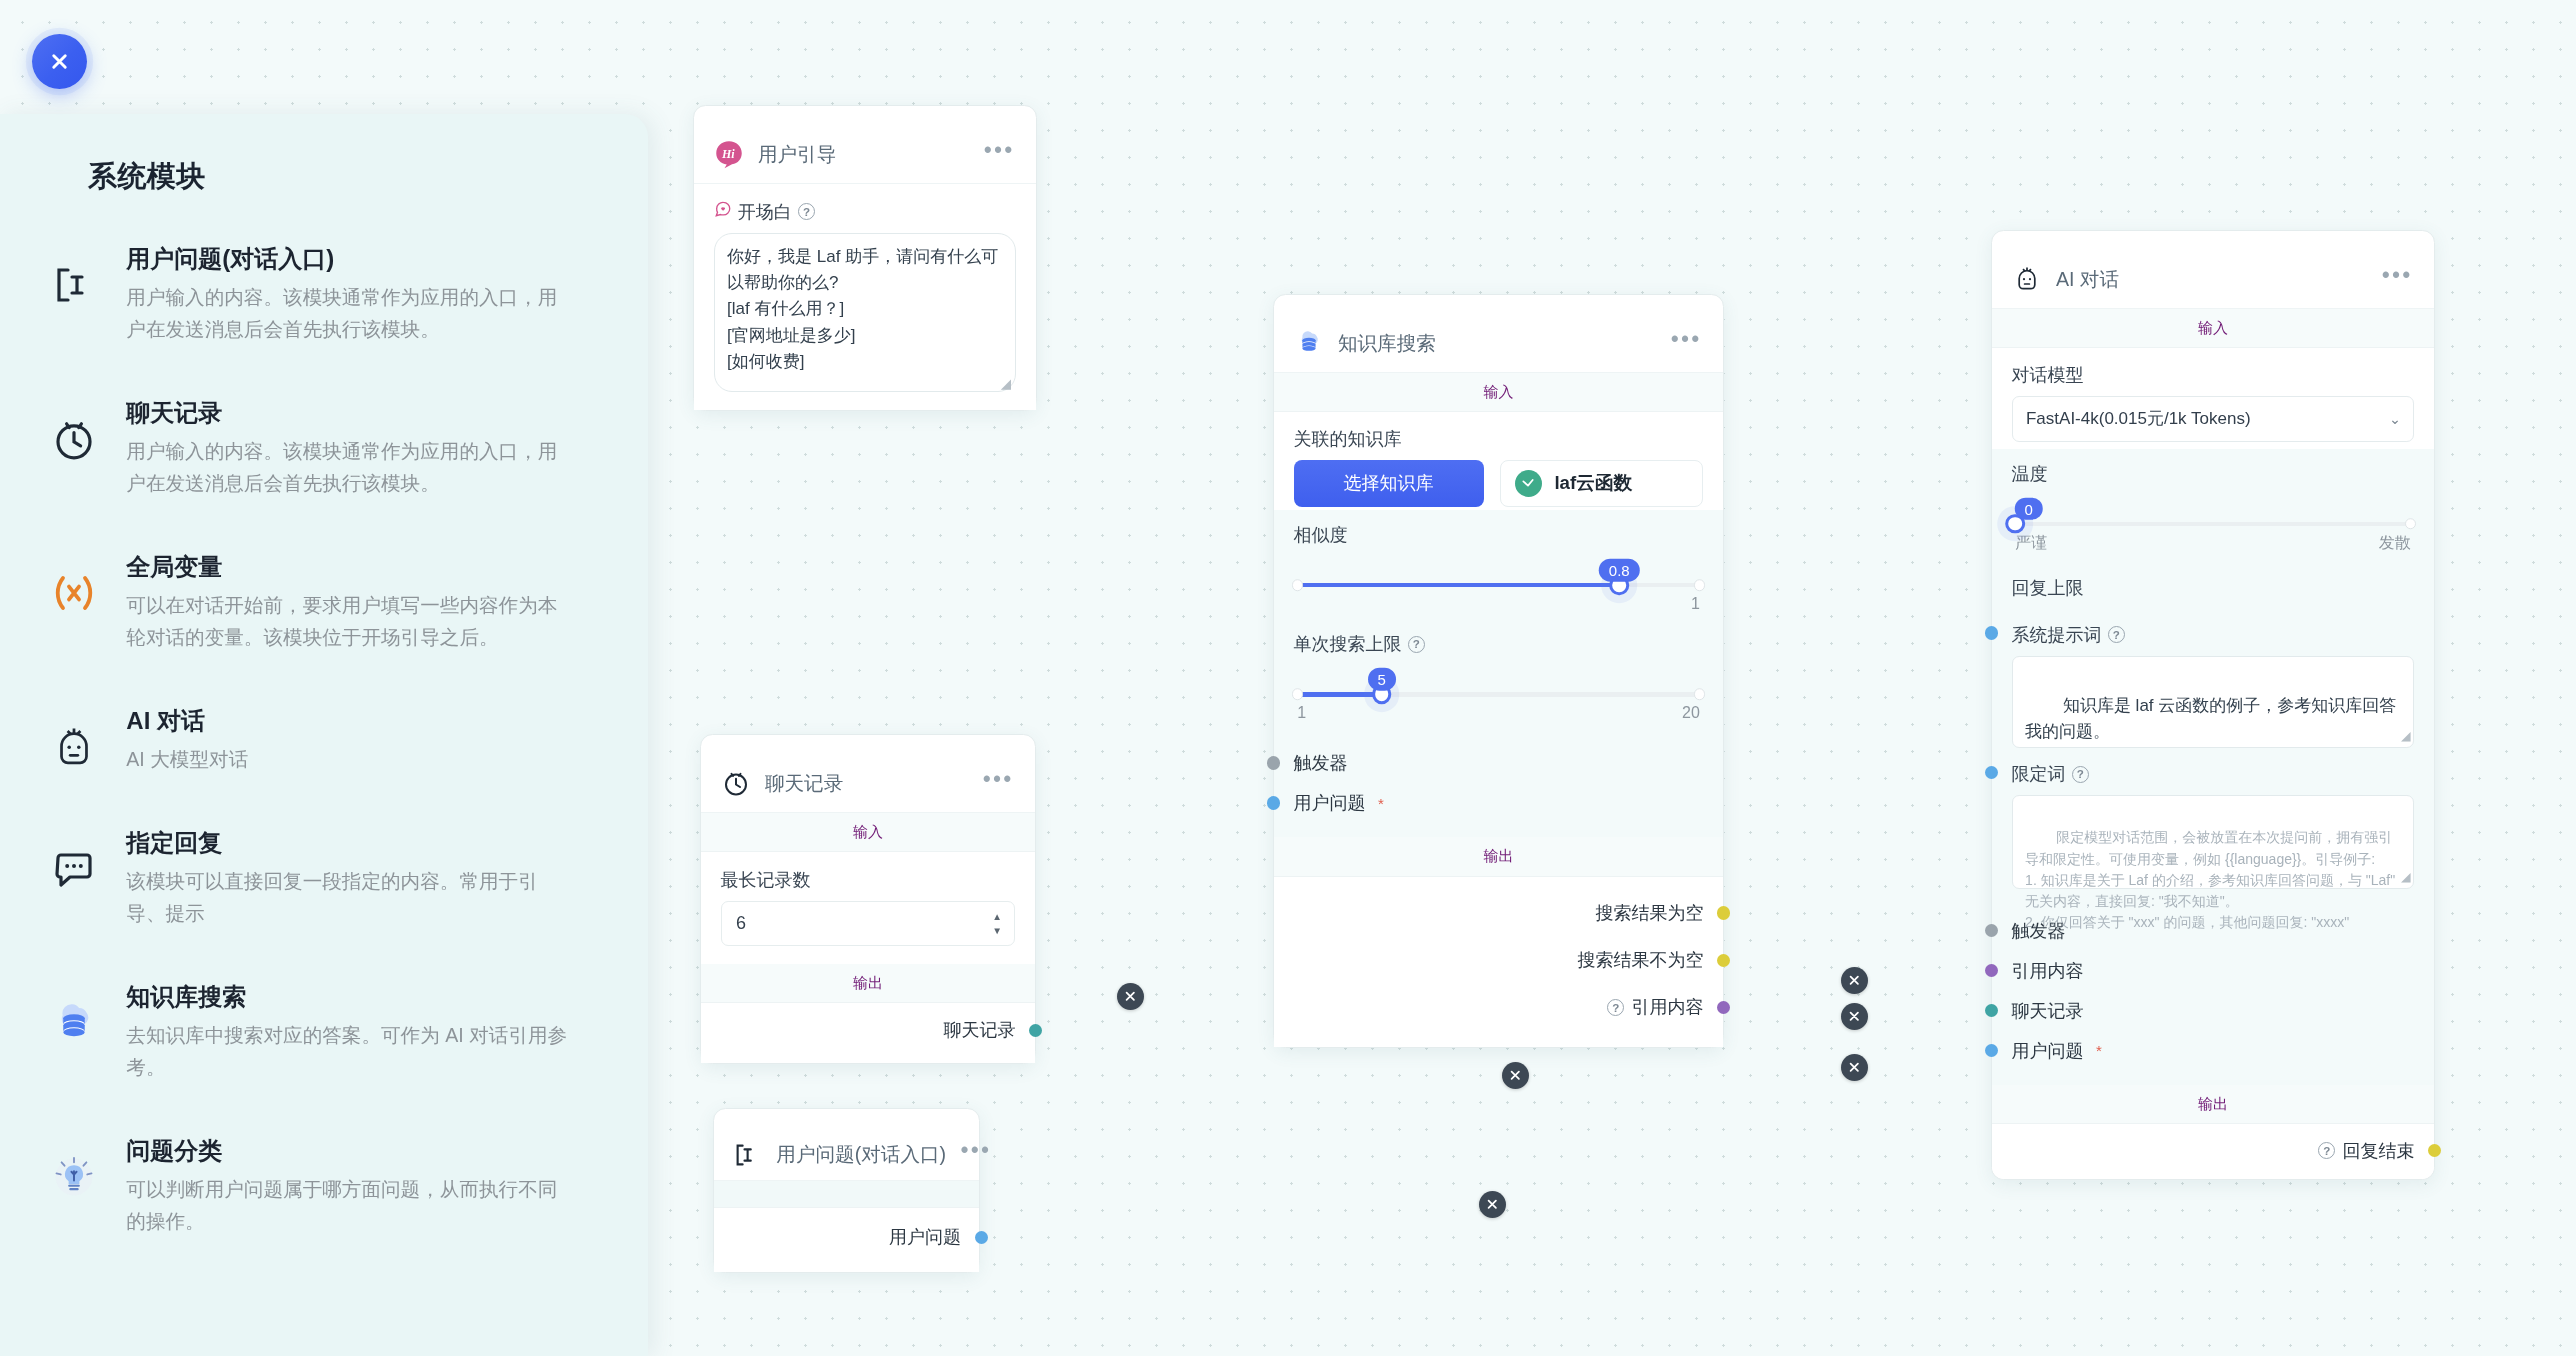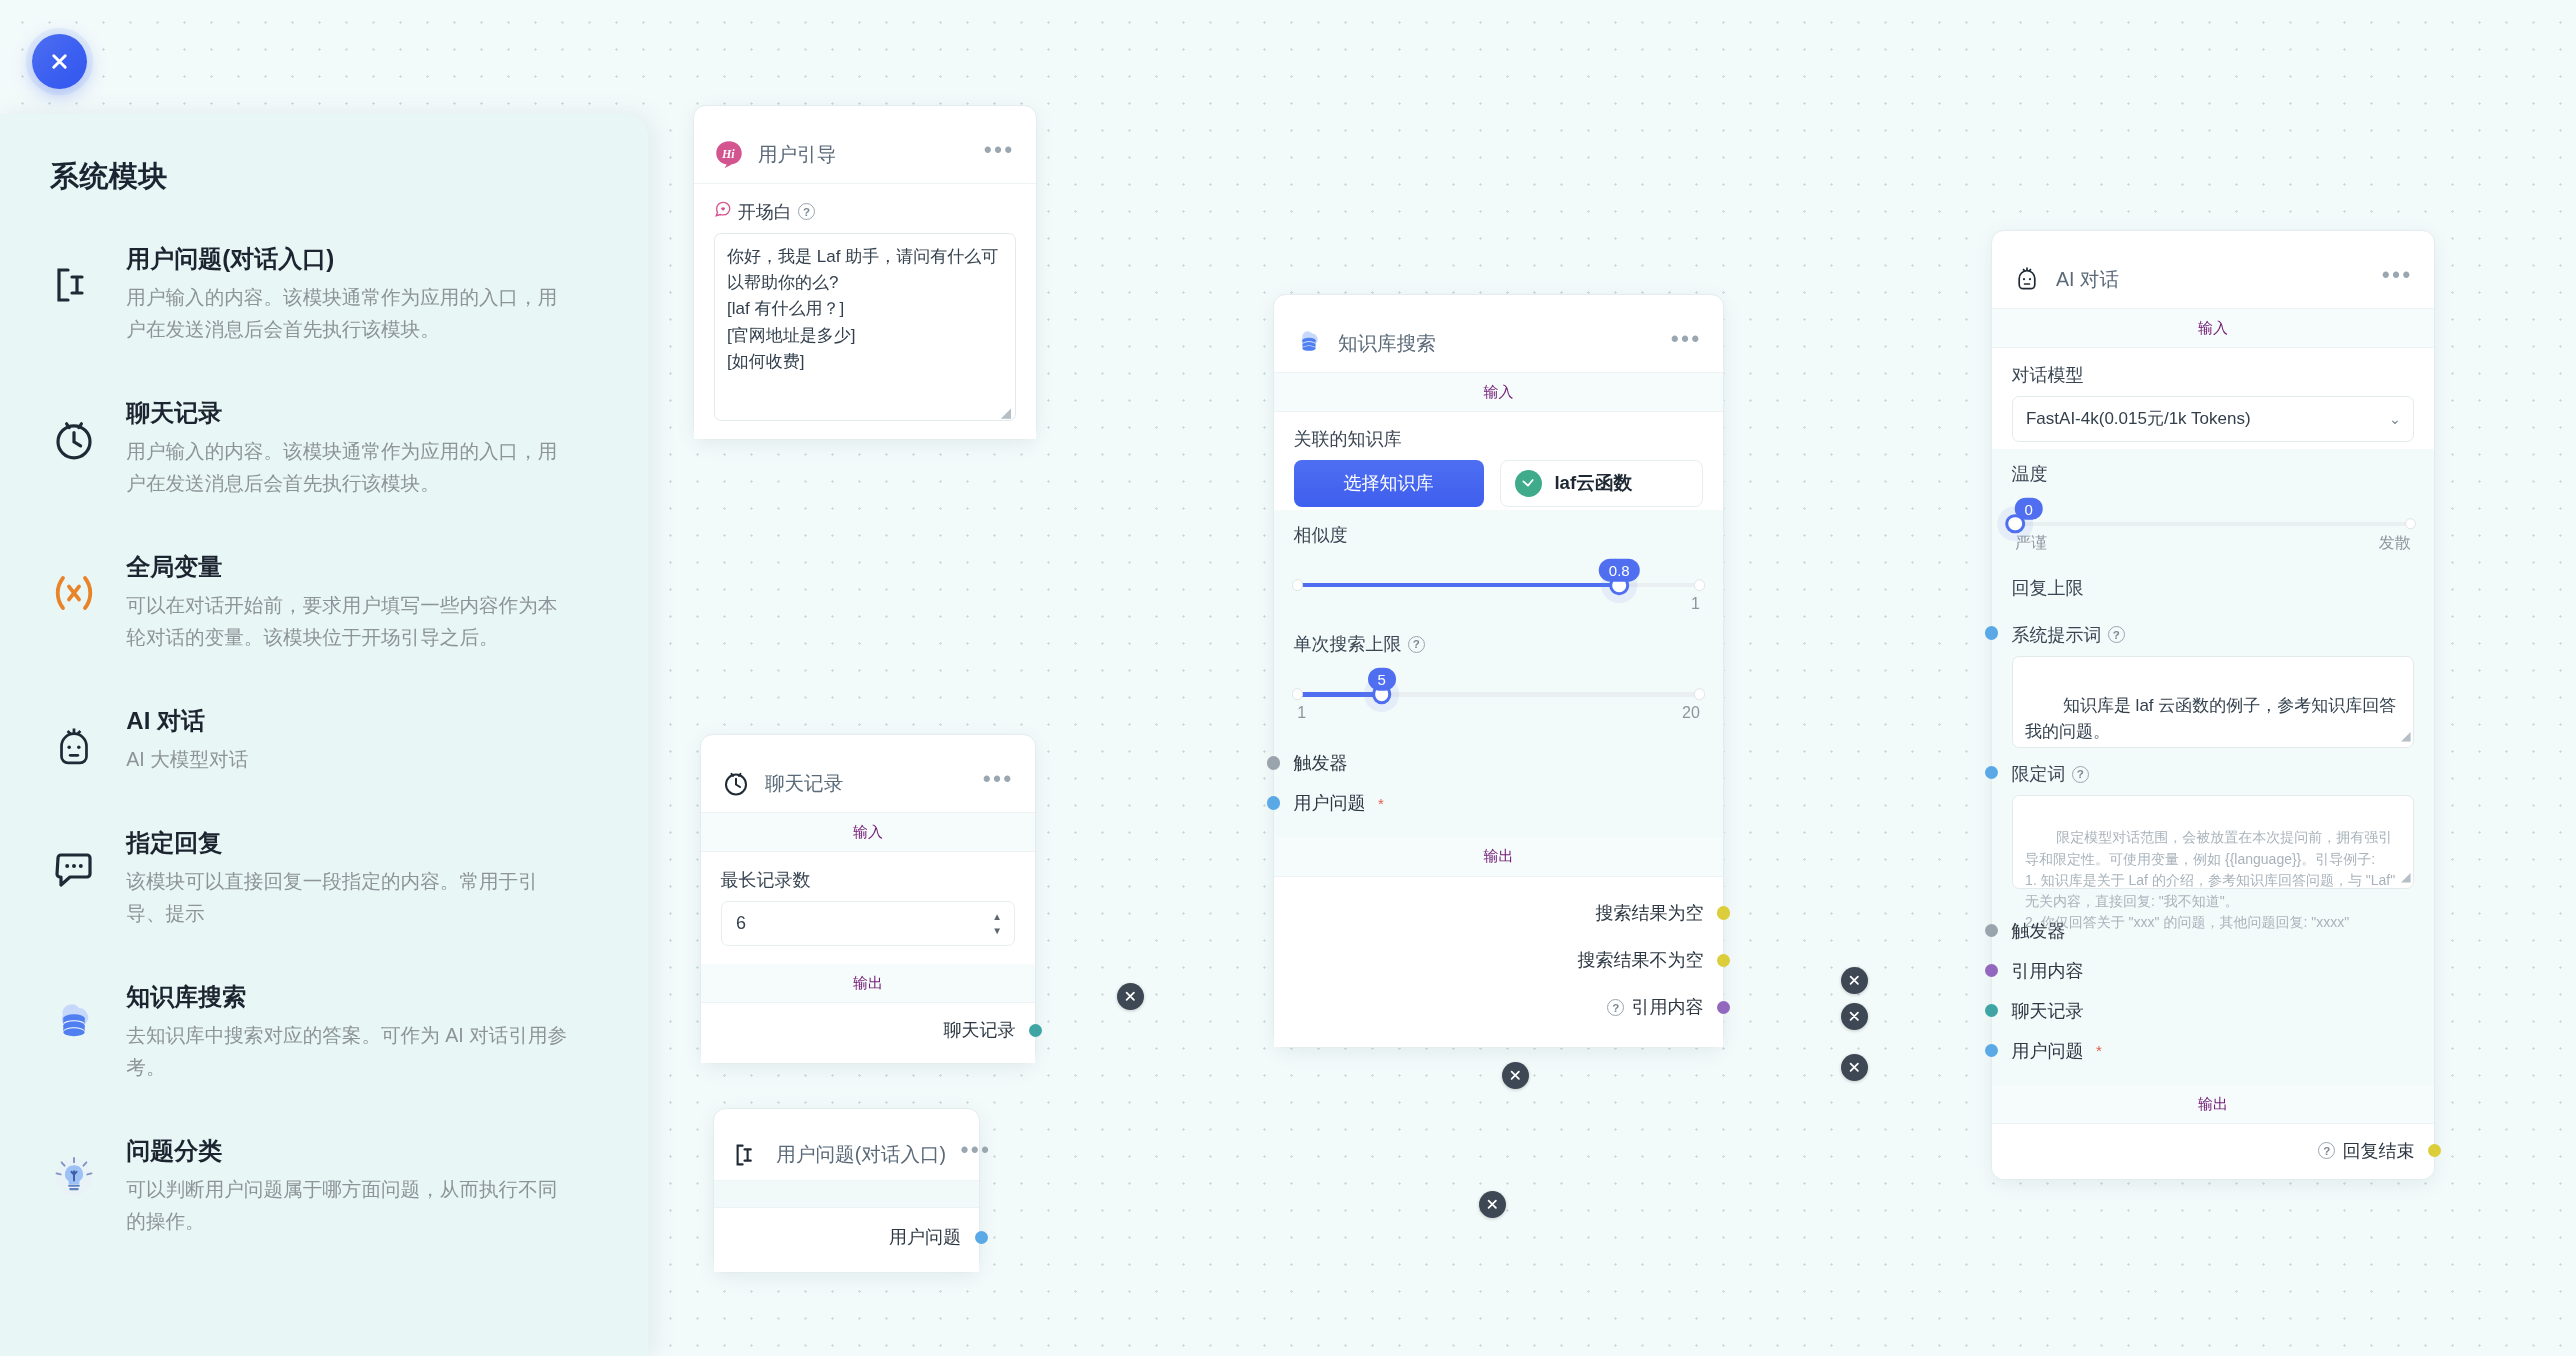--- a/index.html
+++ b/index.html
@@ -35,21 +35,21 @@
     position: absolute; left: 0; top: 114px;
     width: 648px; height: 1243px;
     background: #e9f6f6;
     border-top-right-radius: 23px;
     box-shadow: 5.3px 0 23px rgba(70,110,120,.10);
     z-index: 30;
     overflow: hidden;
   }
   #sidebar-title {
     font-size: 29px; font-weight: bold; color: #1b2431;
-    padding: 43px 0 0 50px; letter-spacing: 0.4px;
+    padding: 43px 0 0 50px; letter-spacing: 0.4px; margin-left: 38px;
   }
   #sidebar-list { padding: 39px 36px 0 41px; }
   .mod-item {
     display: flex; align-items: flex-start; gap: 25px;
     margin-bottom: 41px; cursor: pointer; border-radius: 10.7px;
     padding: 3.6px 7.1px 3.6px 5.3px;
   }
   .mod-icon {
     flex: 0 0 55px; width: 55px; height: 55px;
     display: flex; align-items: center; justify-content: center;
@@ -288,21 +288,21 @@
       <div class="field-label">
         <span>
           <svg width="18" height="18" viewBox="0 0 24 24" fill="none" stroke="#d4548f" stroke-width="1.8">
             <path d="M21 11.5a8.4 8.4 0 0 1-9 8.4 9.5 9.5 0 0 1-3.2-.5L3 21l1.7-4.6A8.3 8.3 0 0 1 3.6 11.5a8.4 8.4 0 0 1 9-8.4 8.4 8.4 0 0 1 8.4 8.4z"></path>
             <path d="M12.1 14.3l-2.2-2.1a1.45 1.45 0 0 1 2.05-2.05l.15.15.15-.15A1.45 1.45 0 0 1 14.3 12.2z" fill="#d4548f" stroke="none"></path>
           </svg>
         </span>
         <span>开场白</span>
         <span class="qmark">?</span>
       </div>
-      <div class="ta" style="height:188px;">你好，我是 Laf 助手，请问有什么可以帮助你的么?
+      <div class="ta" style="height:159px;border-radius:18px;">你好，我是 Laf 助手，请问有什么可以帮助你的么?
 [laf 有什么用？]
 [官网地址是多少]
 [如何收费]</div>
       <div style="position:relative;height:0;">
         <span style="position:absolute;right:5.3px;top:-16px;color:#b6bfc6;font-size:13.4px;">◢</span>
       </div>
     </div>
   </div>
 
   <div class="node" id="node-chat-history" style="left:700px; top:734px; width:336px;">

